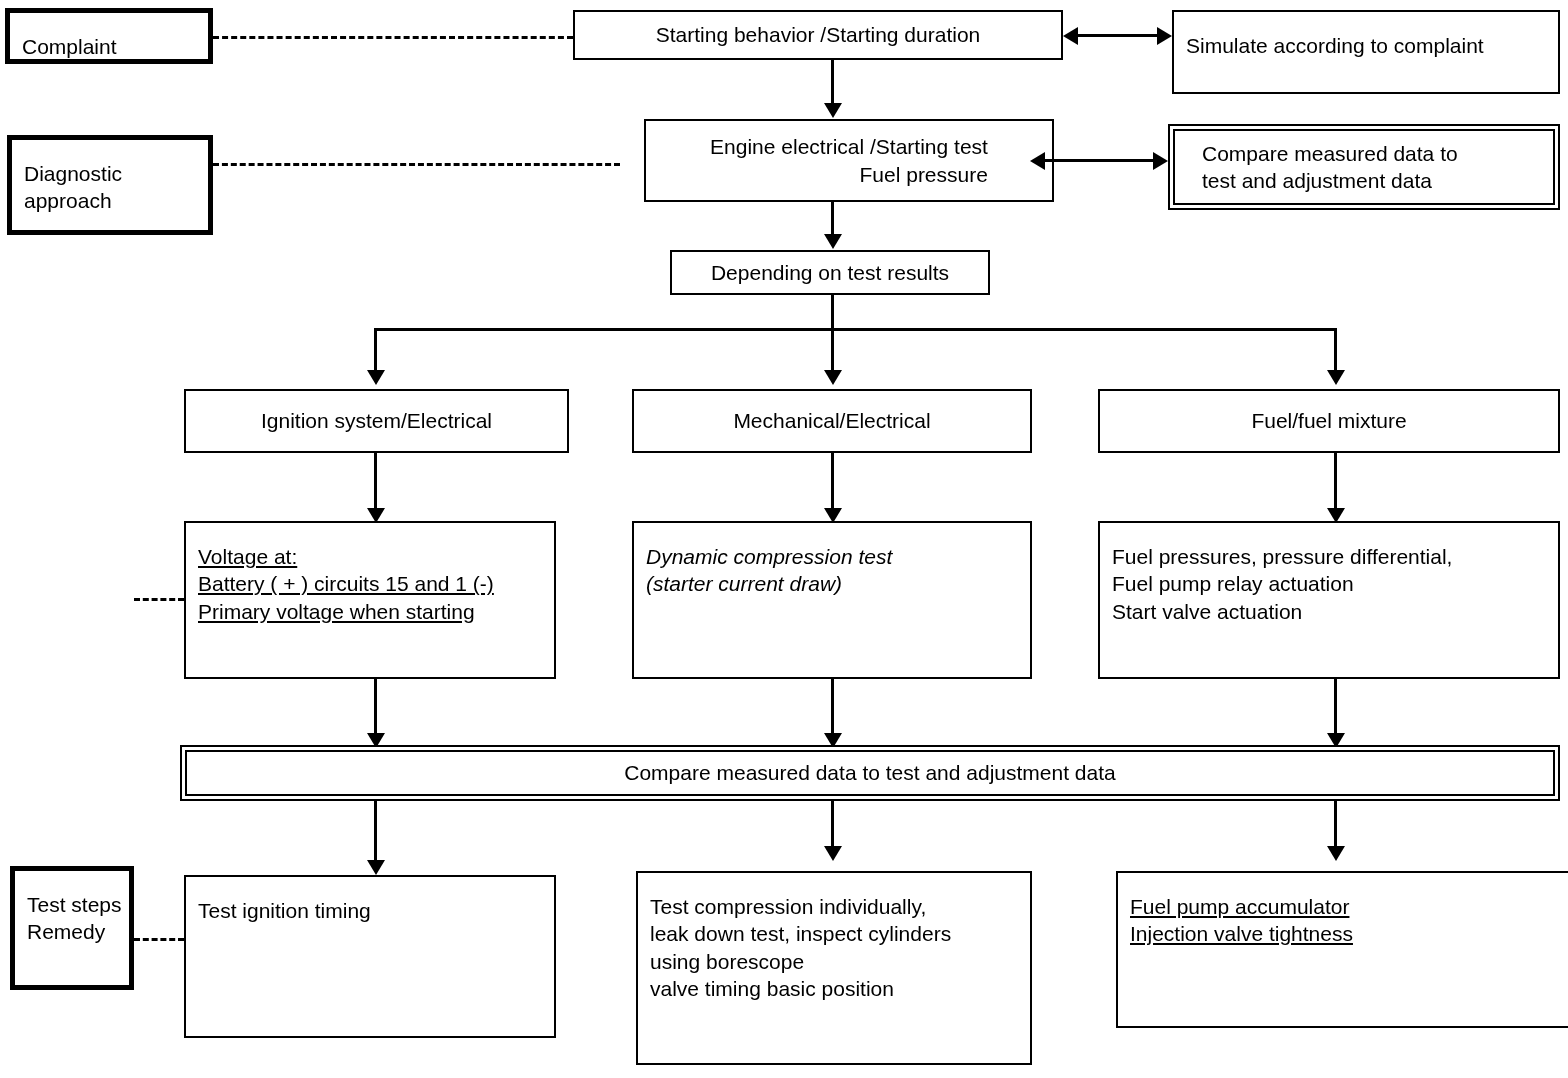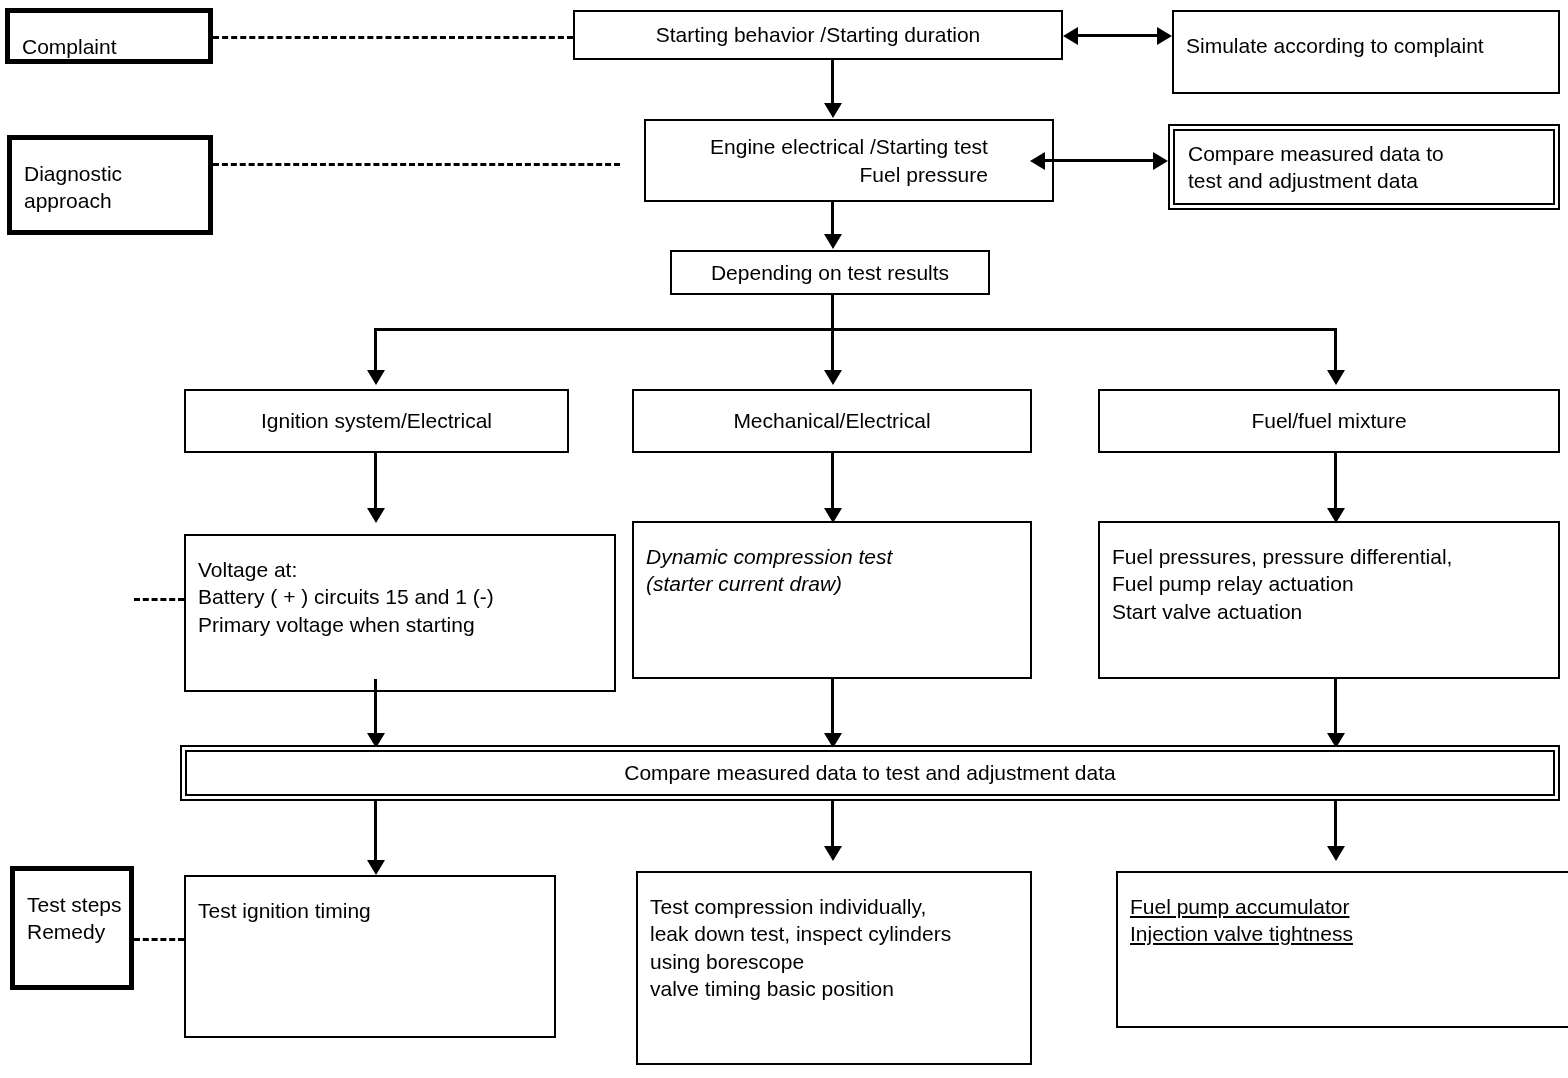--- a/index.html
+++ b/index.html
@@ -26,21 +26,21 @@
     justify-content: flex-start;
   }
   
   .box.thick {
     border-width: 5px;
   }
   
   .box.double {
     border: 2px solid #000000;
     box-shadow: inset 0 0 0 3px #ffffff, inset 0 0 0 5px #000000;
-    padding: 6px;
+    padding: 20px;
   }
   .box .txt {
     font-size: 21px;
     line-height: 1.30;
     white-space: pre-line;
   }
   .box.center .txt {
     text-align: right;
   }
   .box.center {
@@ -184,21 +184,21 @@
 
   <div class="vline" style="left:374px; top:453px; height:58px;"></div>
   <div class="arrow-down" style="left:367px; top:508px;"></div>
 
   <div class="vline" style="left:831px; top:453px; height:58px;"></div>
   <div class="arrow-down" style="left:824px; top:508px;"></div>
 
   <div class="vline" style="left:1334px; top:453px; height:58px;"></div>
   <div class="arrow-down" style="left:1327px; top:508px;"></div>
 
-  <div class="box padtop padleft" style="left:184px; top:534px; width:432px; height:158px;">
+  <div class="box padtop padleft" style="left:184px; top:521px; width:372px; height:158px;text-decoration:underline;">
     <span class="txt">Voltage at:
 Battery ( + ) circuits 15 and 1 (-)
 Primary voltage when starting</span>
   </div>
 
   <div class="box padtop padleft" style="left:632px; top:521px; width:400px; height:158px;font-style:italic;">
     <span class="txt">Dynamic compression test
 (starter current draw)</span>
   </div>
 

